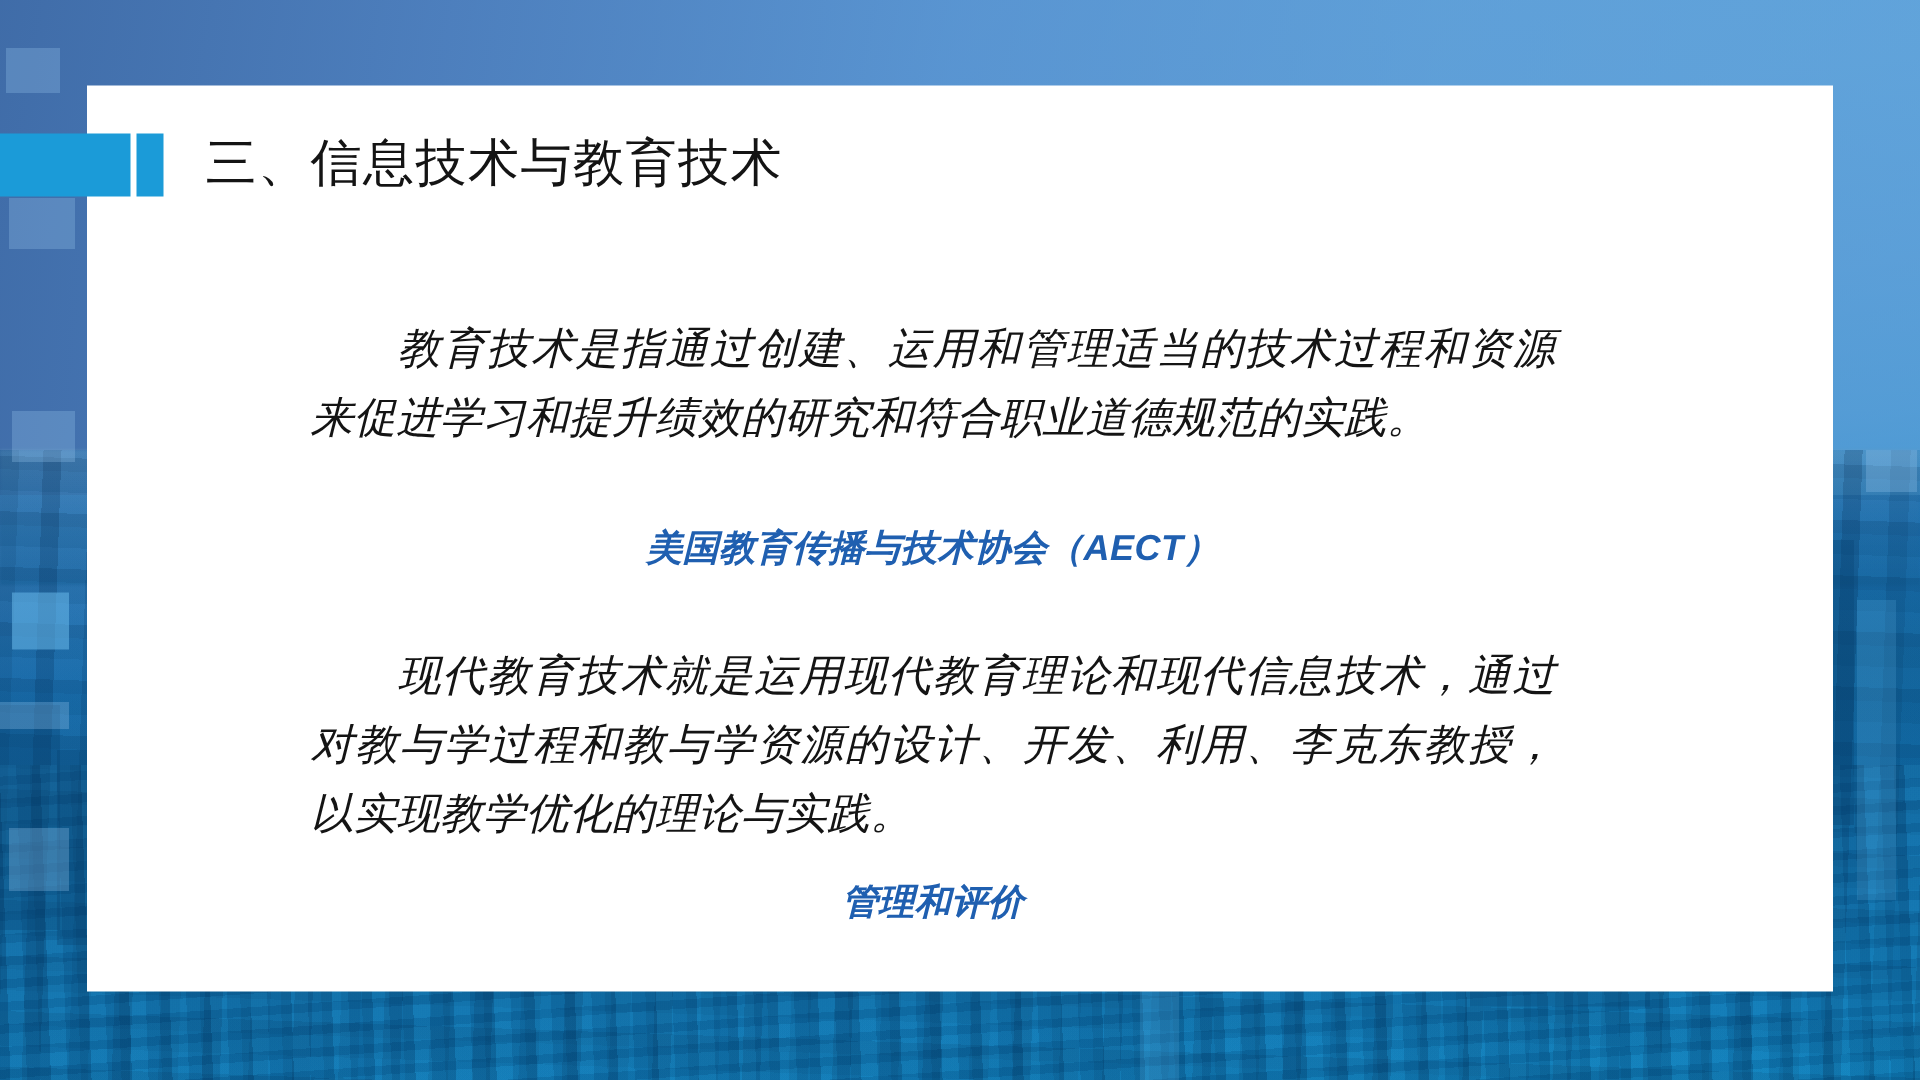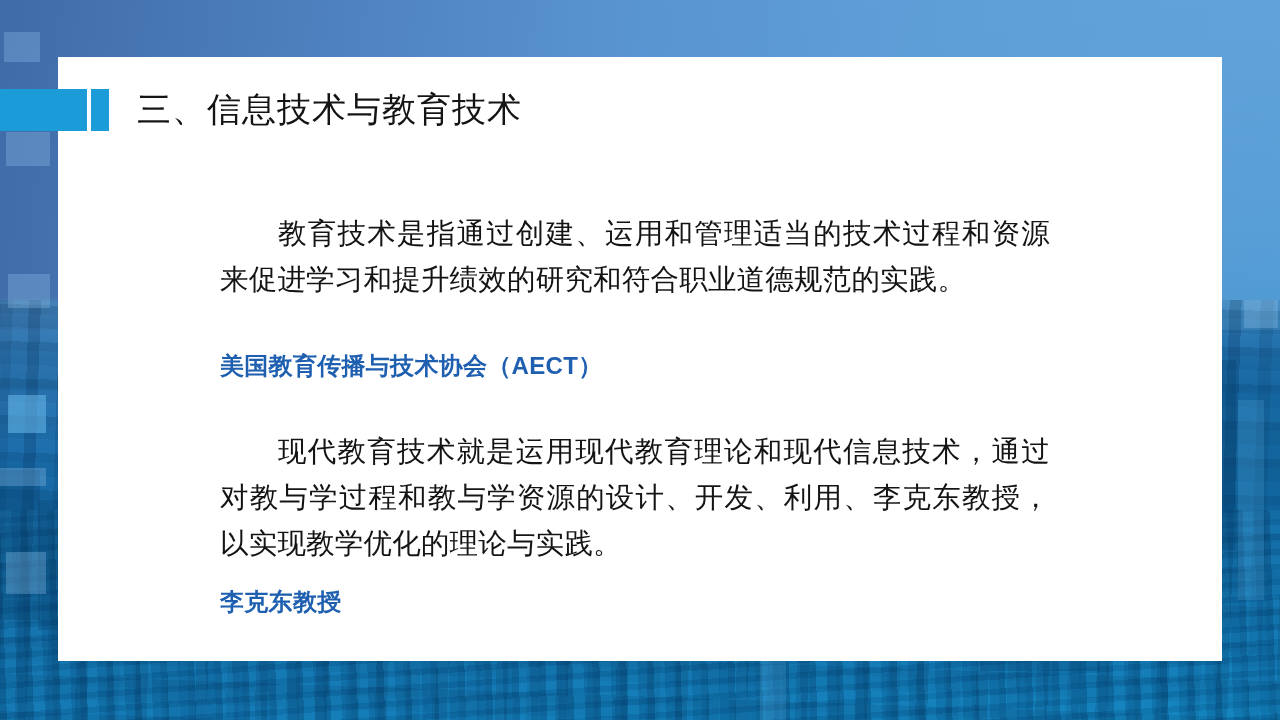--- a/index.html
+++ b/index.html
@@ -138,39 +138,40 @@
     font-size: 34px;
     line-height: 46px;
     color: #141414;
     letter-spacing: 1px;
     white-space: nowrap;
   }
 
   
   .body-block {
     position: absolute;
-    left: 220px;
+    left: 207px;
     top: 210px;
     width: 830px;
+    font-style: italic;
   }
   .para {
     font-size: 28.5px;
     line-height: 46px;
     color: #141414;
     text-indent: 58px;
     text-align: justify;
     margin: 0;
     letter-spacing: 0.2px;
   }
   .attrib {
     font-size: 24px;
     line-height: 40px;
     color: #1f5fb0;
     font-weight: bold;
-    text-align: left;
+    text-align: center;
     margin: 0;
     letter-spacing: 0.3px;
   }
   .gap-1 { height: 44px; }
   .gap-2 { height: 42px; }
   .gap-3 { height: 16px; }
 </style>
 </head>
 <body>
 
@@ -205,16 +206,16 @@
 
   <div class="slide-title">三、信息技术与教育技术</div>
 
   <div class="body-block">
     <p class="para">教育技术是指通过创建、运用和管理适当的技术过程和资源来促进学习和提升绩效的研究和符合职业道德规范的实践。</p>
     <div class="gap-1"></div>
     <p class="attrib">美国教育传播与技术协会（AECT）</p>
     <div class="gap-2"></div>
     <p class="para">现代教育技术就是运用现代教育理论和现代信息技术，通过对教与学过程和教与学资源的设计、开发、利用、李克东教授，以实现教学优化的理论与实践。</p>
     <div class="gap-3"></div>
-    <p class="attrib">李克东教授</p>
+    <p class="attrib">管理和评价</p>
   </div>
 
 </div>
 
 </body></html>

